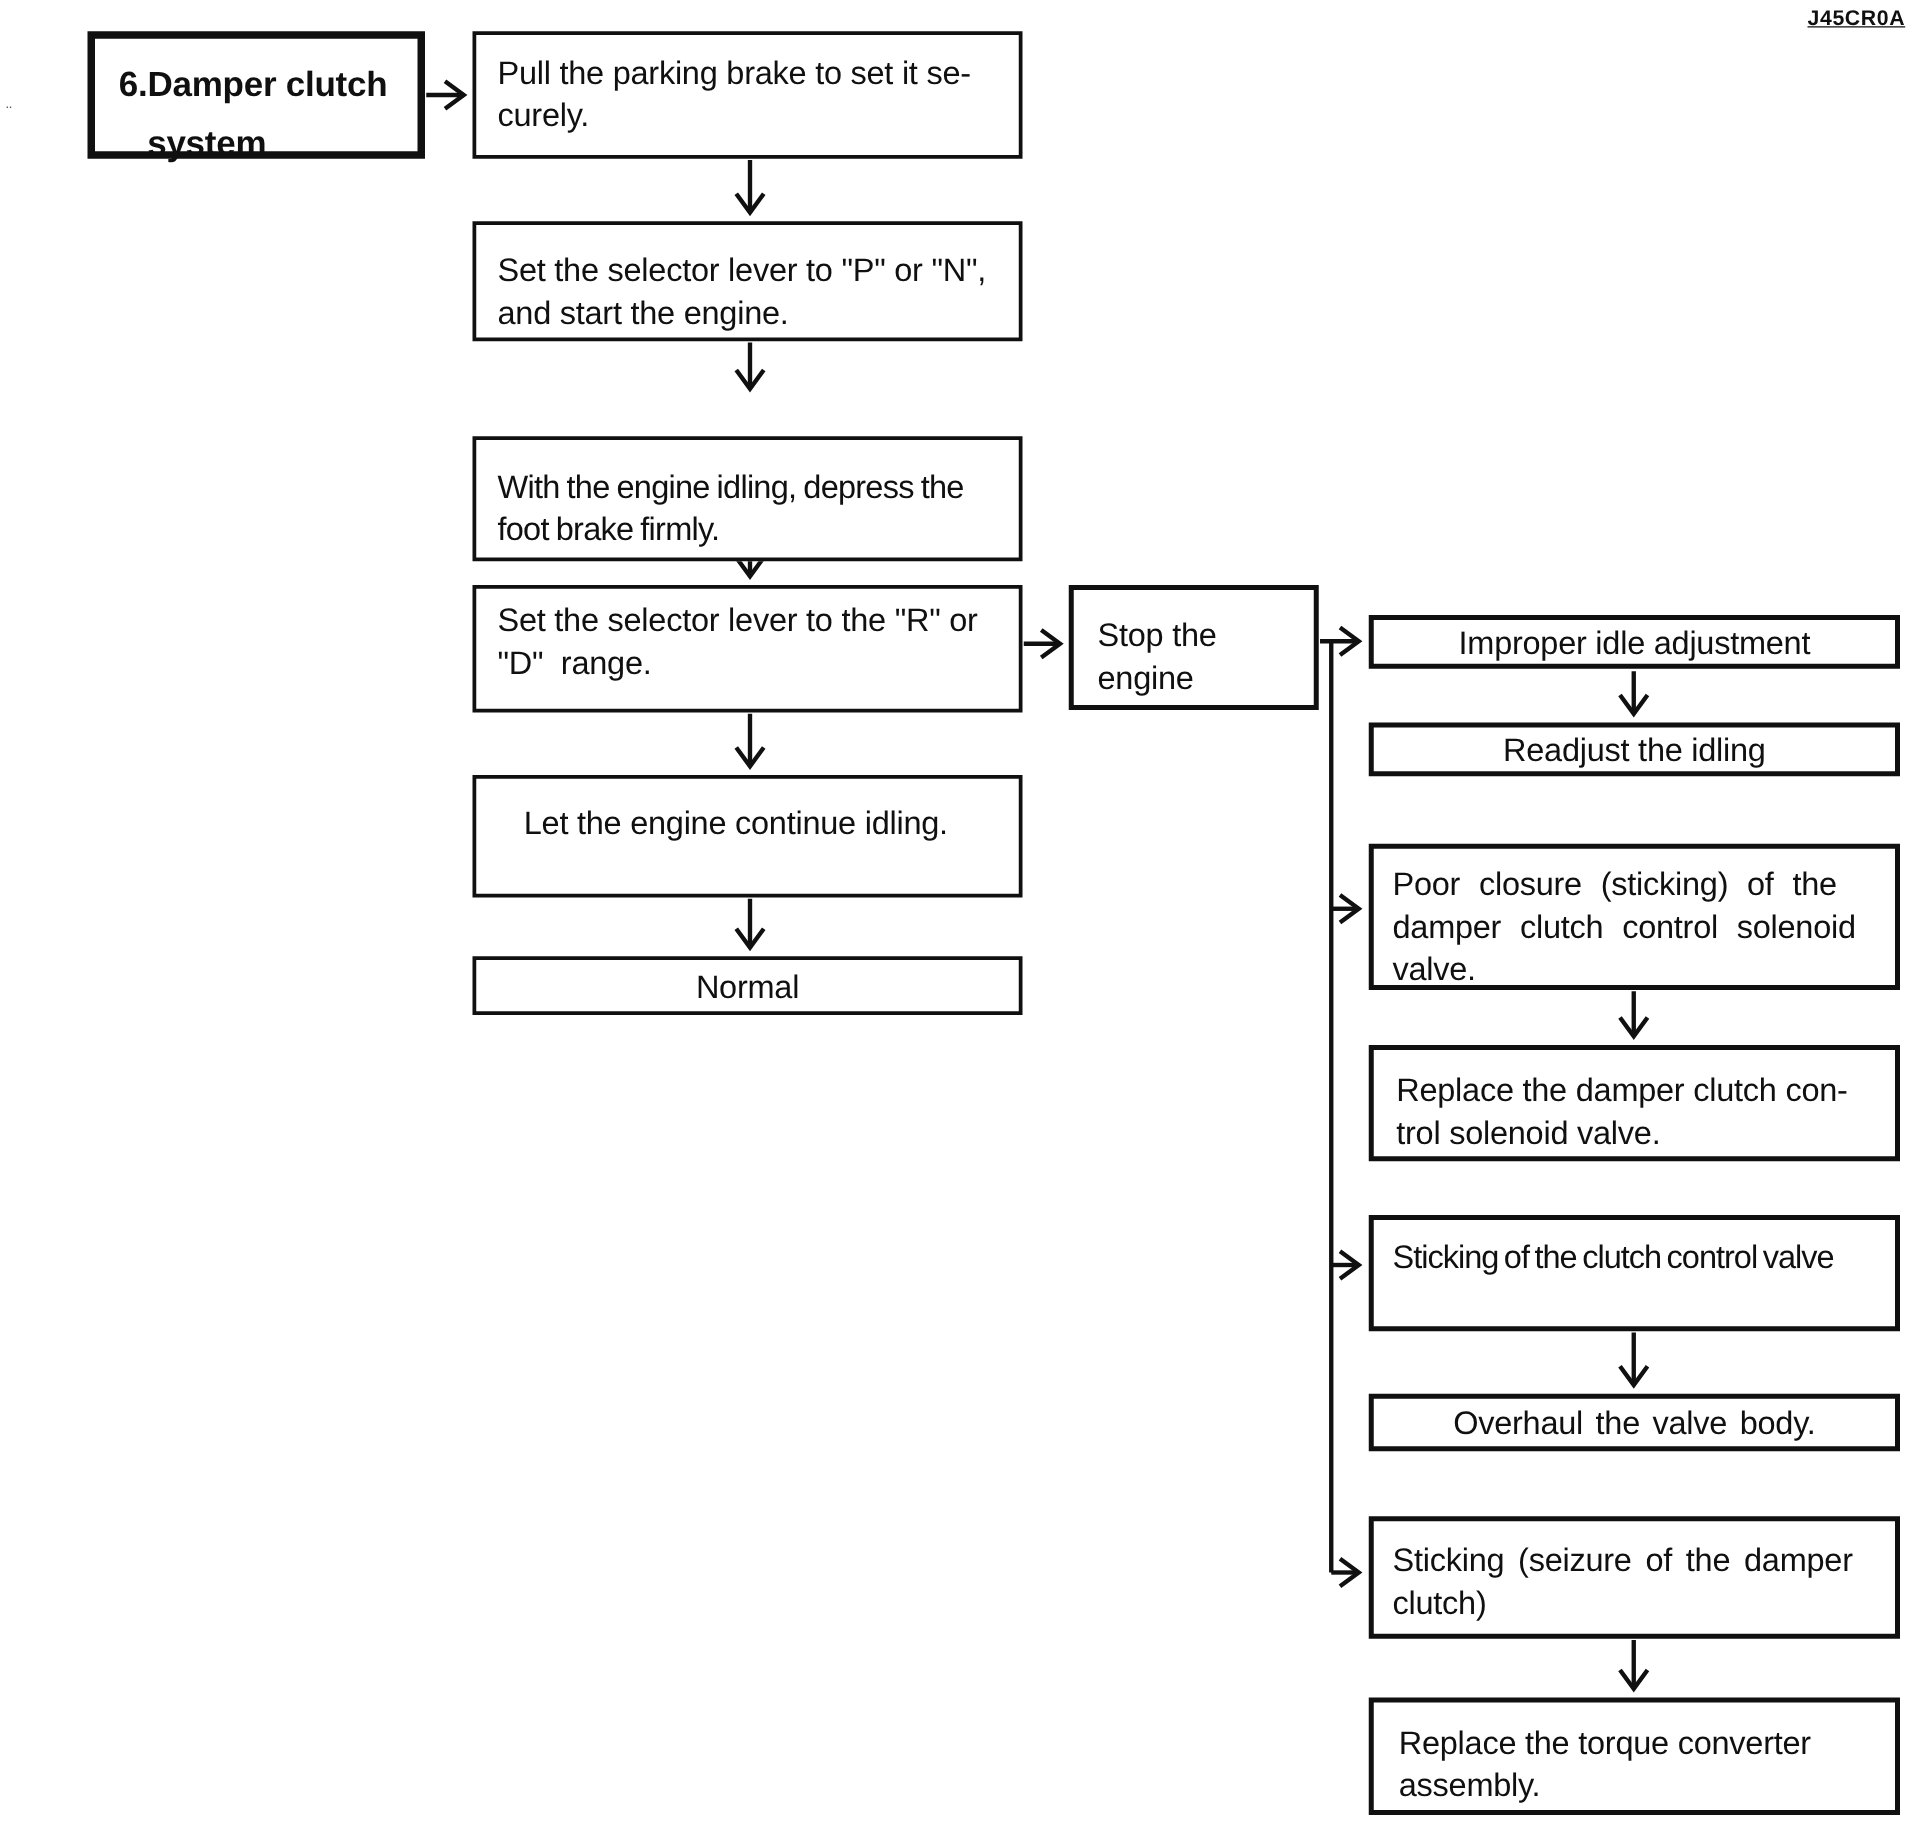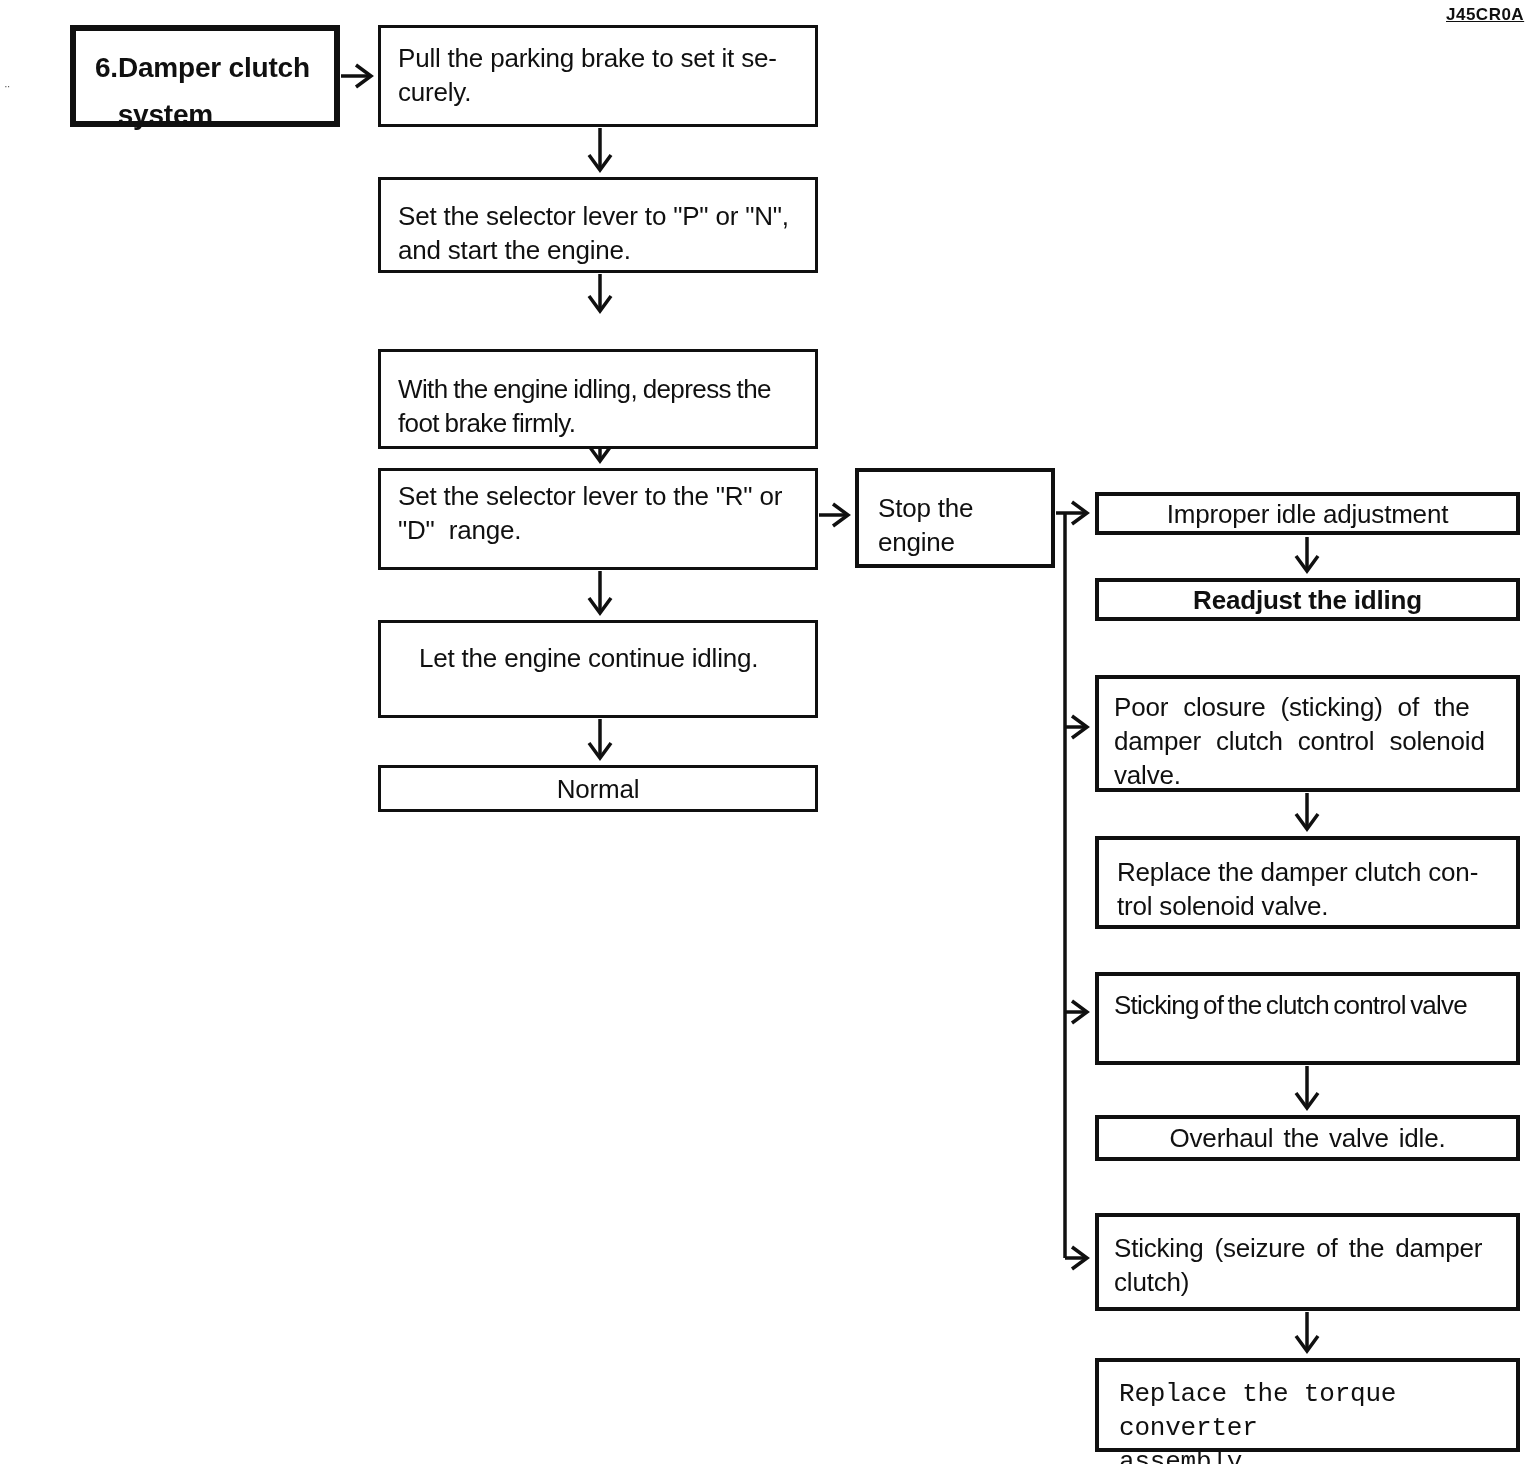--- a/index.html
+++ b/index.html
@@ -37,27 +37,27 @@
   #box-setpn{top:177px;height:96px;padding-top:19px;}
   #box-idling{top:318px;height:100px;padding-top:20px;letter-spacing:-0.6px;word-spacing:-1px;margin-top:31px;}
   #box-setrd{top:468px;height:102px;padding-top:8px;}
   #box-continue{top:620px;height:98px;padding-top:18px;padding-left:38px;}
   #box-normal{top:765px;height:47px;}
   #box-stop{
     left:855px;top:468px;width:200px;height:100px;
     border-width:4px;padding:19px 4px 4px 19px;
   }
   #box-improper{top:492px;height:43px;}
-  #box-readjust{top:578px;height:43px;font-weight:bold;}
+  #box-readjust{top:578px;height:43px;}
   #box-poor{top:675px;height:117px;word-spacing:8px;padding-top:11px;}
   #box-replace-solenoid{top:836px;height:93px;padding-top:15px;padding-left:18px;}
   #box-sticking-valve{top:972px;height:93px;letter-spacing:-0.8px;word-spacing:-2px;}
   #box-overhaul{top:1115px;height:46px;word-spacing:3px;}
   #box-seizure{top:1213px;height:98px;word-spacing:4px;padding-top:14px;}
-  #box-replace-torque{top:1358px;height:94px;padding-top:15px;padding-left:20px;font-family:Liberation Mono, monospace;}
+  #box-replace-torque{top:1358px;height:94px;padding-top:15px;padding-left:20px;}
   #fig-code{
     position:absolute;left:1446px;top:5px;
     font-size:17px;font-weight:bold;letter-spacing:0.5px;text-decoration:underline;
   }
   #artifact-mark{
     position:absolute;left:4px;top:80px;
     font-size:11px;color:#555;letter-spacing:-1px;
   }
   #connectors{position:absolute;left:0;top:0;pointer-events:none;}
   #connectors line,#connectors path{stroke:var(--ink);stroke-width:3.5;fill:none;}
@@ -154,21 +154,21 @@
 
   <div class="box colB" id="box-poor">Poor closure (sticking) of the
 damper clutch control solenoid
 valve.</div>
 
   <div class="box colB" id="box-replace-solenoid">Replace the damper clutch con-
 trol solenoid valve.</div>
 
   <div class="box colB" id="box-sticking-valve">Sticking of the clutch control valve</div>
 
-  <div class="box colB center" id="box-overhaul">Overhaul the valve idle.</div>
+  <div class="box colB center" id="box-overhaul">Overhaul the valve body.</div>
 
   <div class="box colB" id="box-seizure">Sticking (seizure of the damper
 clutch)</div>
 
   <div class="box colB" id="box-replace-torque">Replace the torque converter
 assembly.</div>
 
 </div>
 
 </body></html>

